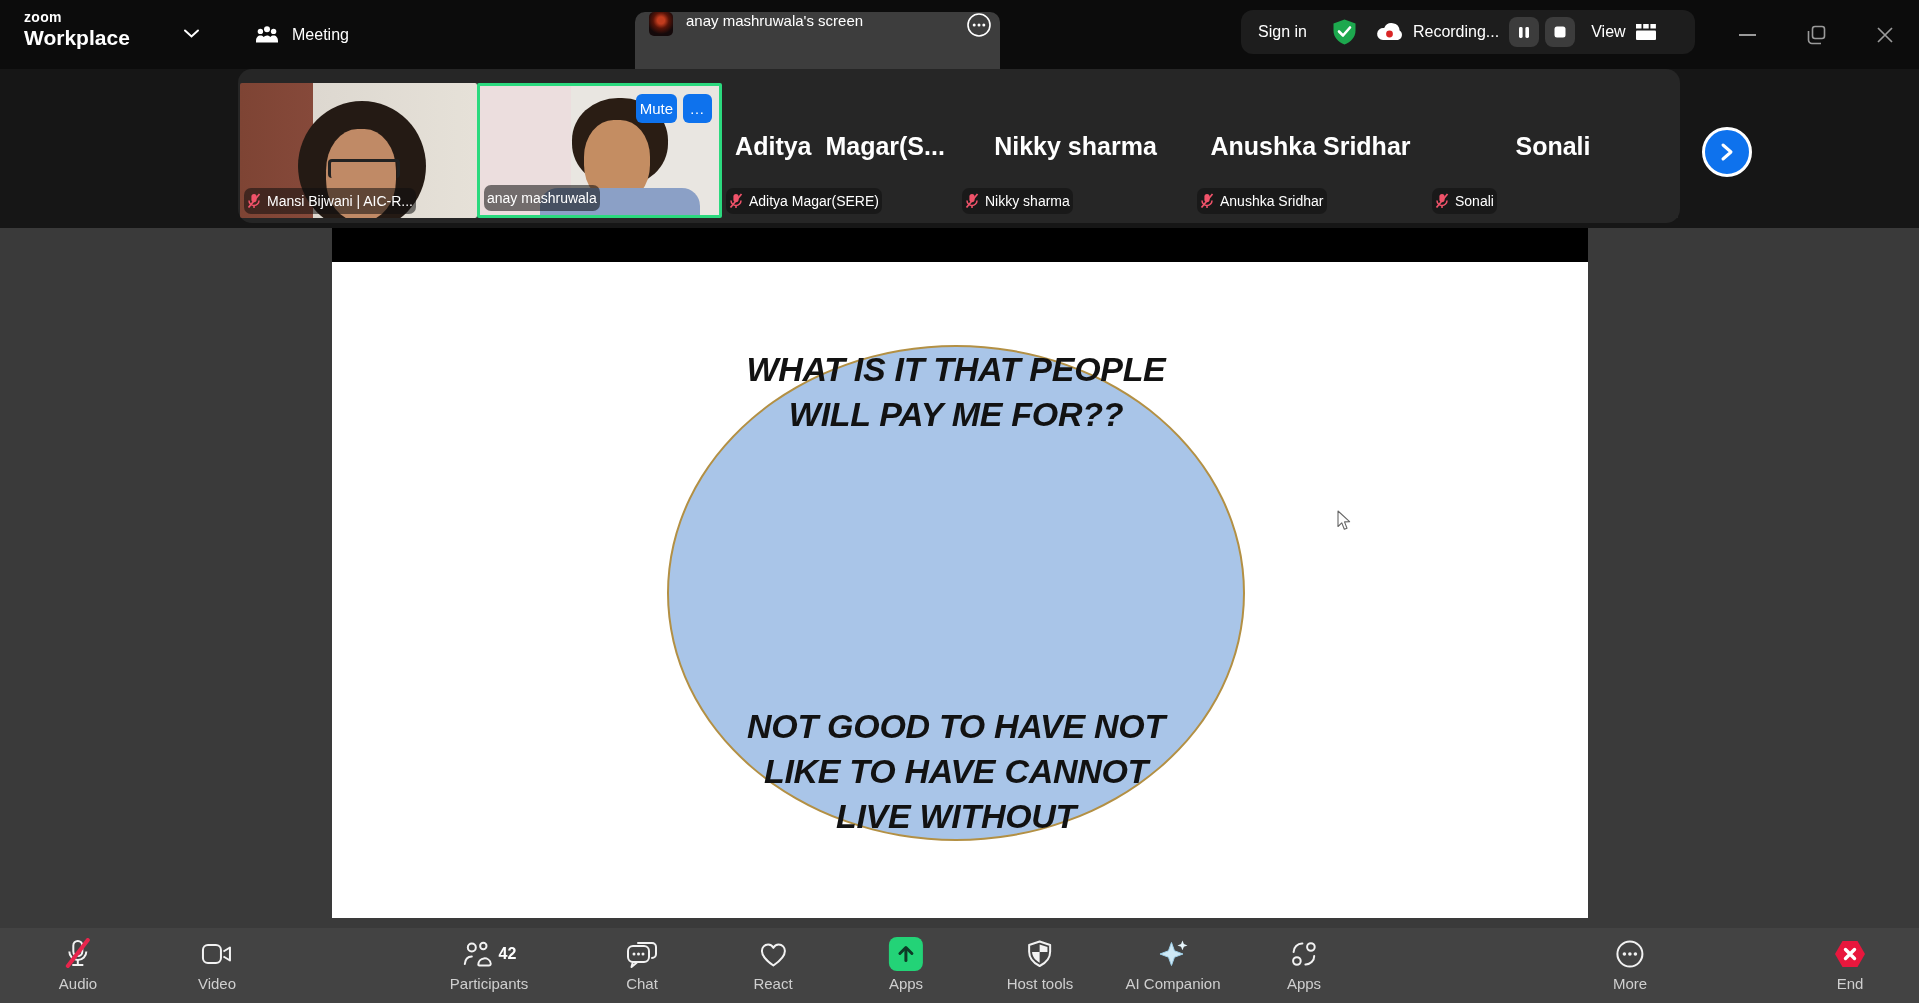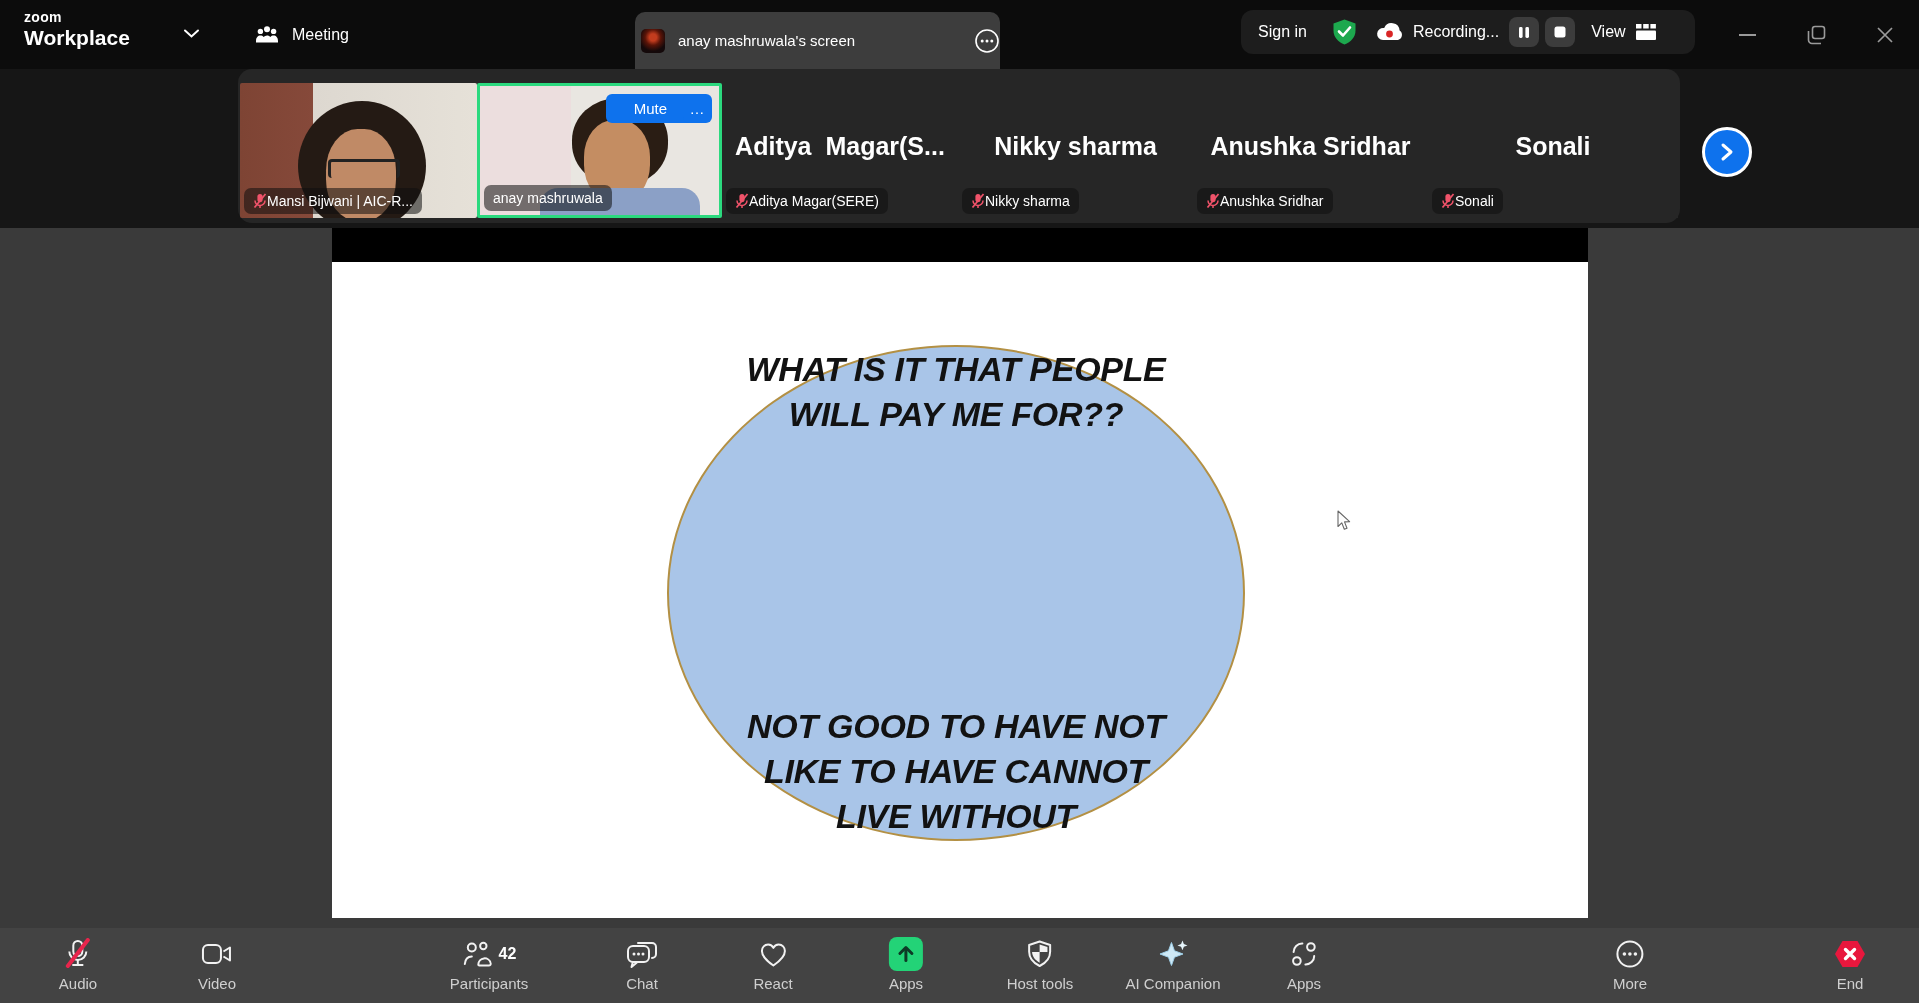--- a/index.html
+++ b/index.html
@@ -7,21 +7,21 @@
        font-family:"Liberation Sans",sans-serif;-webkit-font-smoothing:antialiased;}
 
   
   .titlebar{position:absolute;left:0;top:0;width:1919px;height:69px;background:#0c0c0c;}
   .logo{position:absolute;left:24px;top:10px;color:#fff;line-height:1;}
   .logo .l1{font-size:14px;font-weight:700;letter-spacing:.3px;}
   .logo .l2{font-size:21px;font-weight:700;margin-top:3px;}
   .logo-chevron{position:absolute;left:183px;top:28px;}
   .meeting-tab{position:absolute;left:255px;top:0;height:69px;display:flex;align-items:center;gap:13px;color:#fff;font-size:16px;cursor:default;}
   .share-tab{position:absolute;left:635px;top:12px;width:365px;height:57px;background:#3d3d3d;
-             border-radius:10px 10px 0 0;display:flex;align-items:center;padding:0 0;box-sizing:border-box;color:#fff;}
+             border-radius:10px 10px 0 0;display:flex;align-items:flex-start;padding:0 8px;box-sizing:border-box;color:#fff;}
   .share-tab .fav{width:24px;height:24px;border-radius:5px;margin-left:6px;
       background:radial-gradient(circle at 50% 35%,#c23c1e 0 18%,#5a1408 40%,#14090a 70%);flex:0 0 auto;}
   .share-tab .lbl{font-size:15px;margin-left:13px;flex:1 1 auto;white-space:nowrap;overflow:hidden;}
   .tr-cluster{position:absolute;left:1241px;top:10px;width:454px;height:44px;background:#1d1d1d;
               border-radius:12px;display:flex;align-items:center;color:#fff;}
   .signin{font-size:16px;margin-left:17px;cursor:default;}
   .mini-btn{width:30px;height:30px;background:#3c3c3c;border-radius:8px;display:flex;align-items:center;justify-content:center;margin-left:6px;}
   .viewlbl{font-size:16px;margin-left:16px;}
   .wctl{position:absolute;top:0;height:69px;width:56px;display:flex;align-items:center;justify-content:center;}
   .wctl.min{left:1720px;} .wctl.res{left:1789px;} .wctl.cls{left:1857px;}
@@ -39,22 +39,22 @@
   .t1 .face{position:absolute;left:86px;top:46px;width:70px;height:92px;border-radius:45%;background:#c08a66;}
   .t1 .glasses{position:absolute;left:88px;top:76px;width:66px;height:16px;border-top:3px solid #222;border-left:3px solid #222;border-right:3px solid #222;border-radius:4px;}
   .t2{left:477px;width:245px;background:linear-gradient(90deg,#ecdede 0 38%,#e9e6e1 38% 100%);border:3px solid #2bd97e;}
   .t2 .hair{position:absolute;left:92px;top:12px;width:96px;height:88px;border-radius:48%;background:#2a1d14;}
   .t2 .face{position:absolute;left:104px;top:34px;width:66px;height:82px;border-radius:45%;background:#c48d62;}
   .t2 .shirt{position:absolute;left:60px;top:102px;width:160px;height:40px;border-radius:18px 18px 0 0;background:#8ba0c6;}
   .tname{background:#262626;display:flex;align-items:center;justify-content:center;}
   .t3{left:722px;width:236px;} .t4{left:958px;width:235px;} .t5{left:1193px;width:235px;} .t6{left:1428px;width:250px;justify-content:center;}
   .bigname{color:#fff;font-size:25px;font-weight:700;white-space:pre;margin-top:-8px;}
   .pill{position:absolute;left:4px;bottom:4px;height:26px;background:rgba(15,15,15,.55);border-radius:7px;
-        display:flex;align-items:center;padding:0 9px;color:#fff;font-size:14px;white-space:nowrap;}
-  .mutebtn{position:absolute;right:24px;top:8px;height:29px;padding:0 28px;background:#0e72ed;border-radius:6px;
+        display:flex;align-items:center;gap:6px;padding:0 3px;color:#fff;font-size:14px;white-space:nowrap;}
+  .mutebtn{position:absolute;right:42px;top:8px;height:29px;padding:0 4px;background:#0e72ed;border-radius:6px;
            color:#fff;font-size:15px;display:flex;align-items:center;text-align:right;}
   .morebtn{position:absolute;right:7px;top:8px;width:29px;height:29px;background:#0e72ed;border-radius:6px;
            color:#fff;font-size:15px;display:flex;align-items:center;justify-content:center;letter-spacing:1px;}
   .nextbtn{position:absolute;left:1702px;top:127px;width:50px;height:50px;border-radius:50%;background:#0e72ed;
            border:3px solid #fff;box-sizing:border-box;display:flex;align-items:center;justify-content:center;}
 
   
   .screen{position:absolute;left:332px;top:228px;width:1256px;height:690px;}
   .screen .topbar{position:absolute;left:0;top:0;width:100%;height:34px;background:#000;}
   .screen .slide{position:absolute;left:0;top:34px;width:100%;height:656px;background:#fff;}

